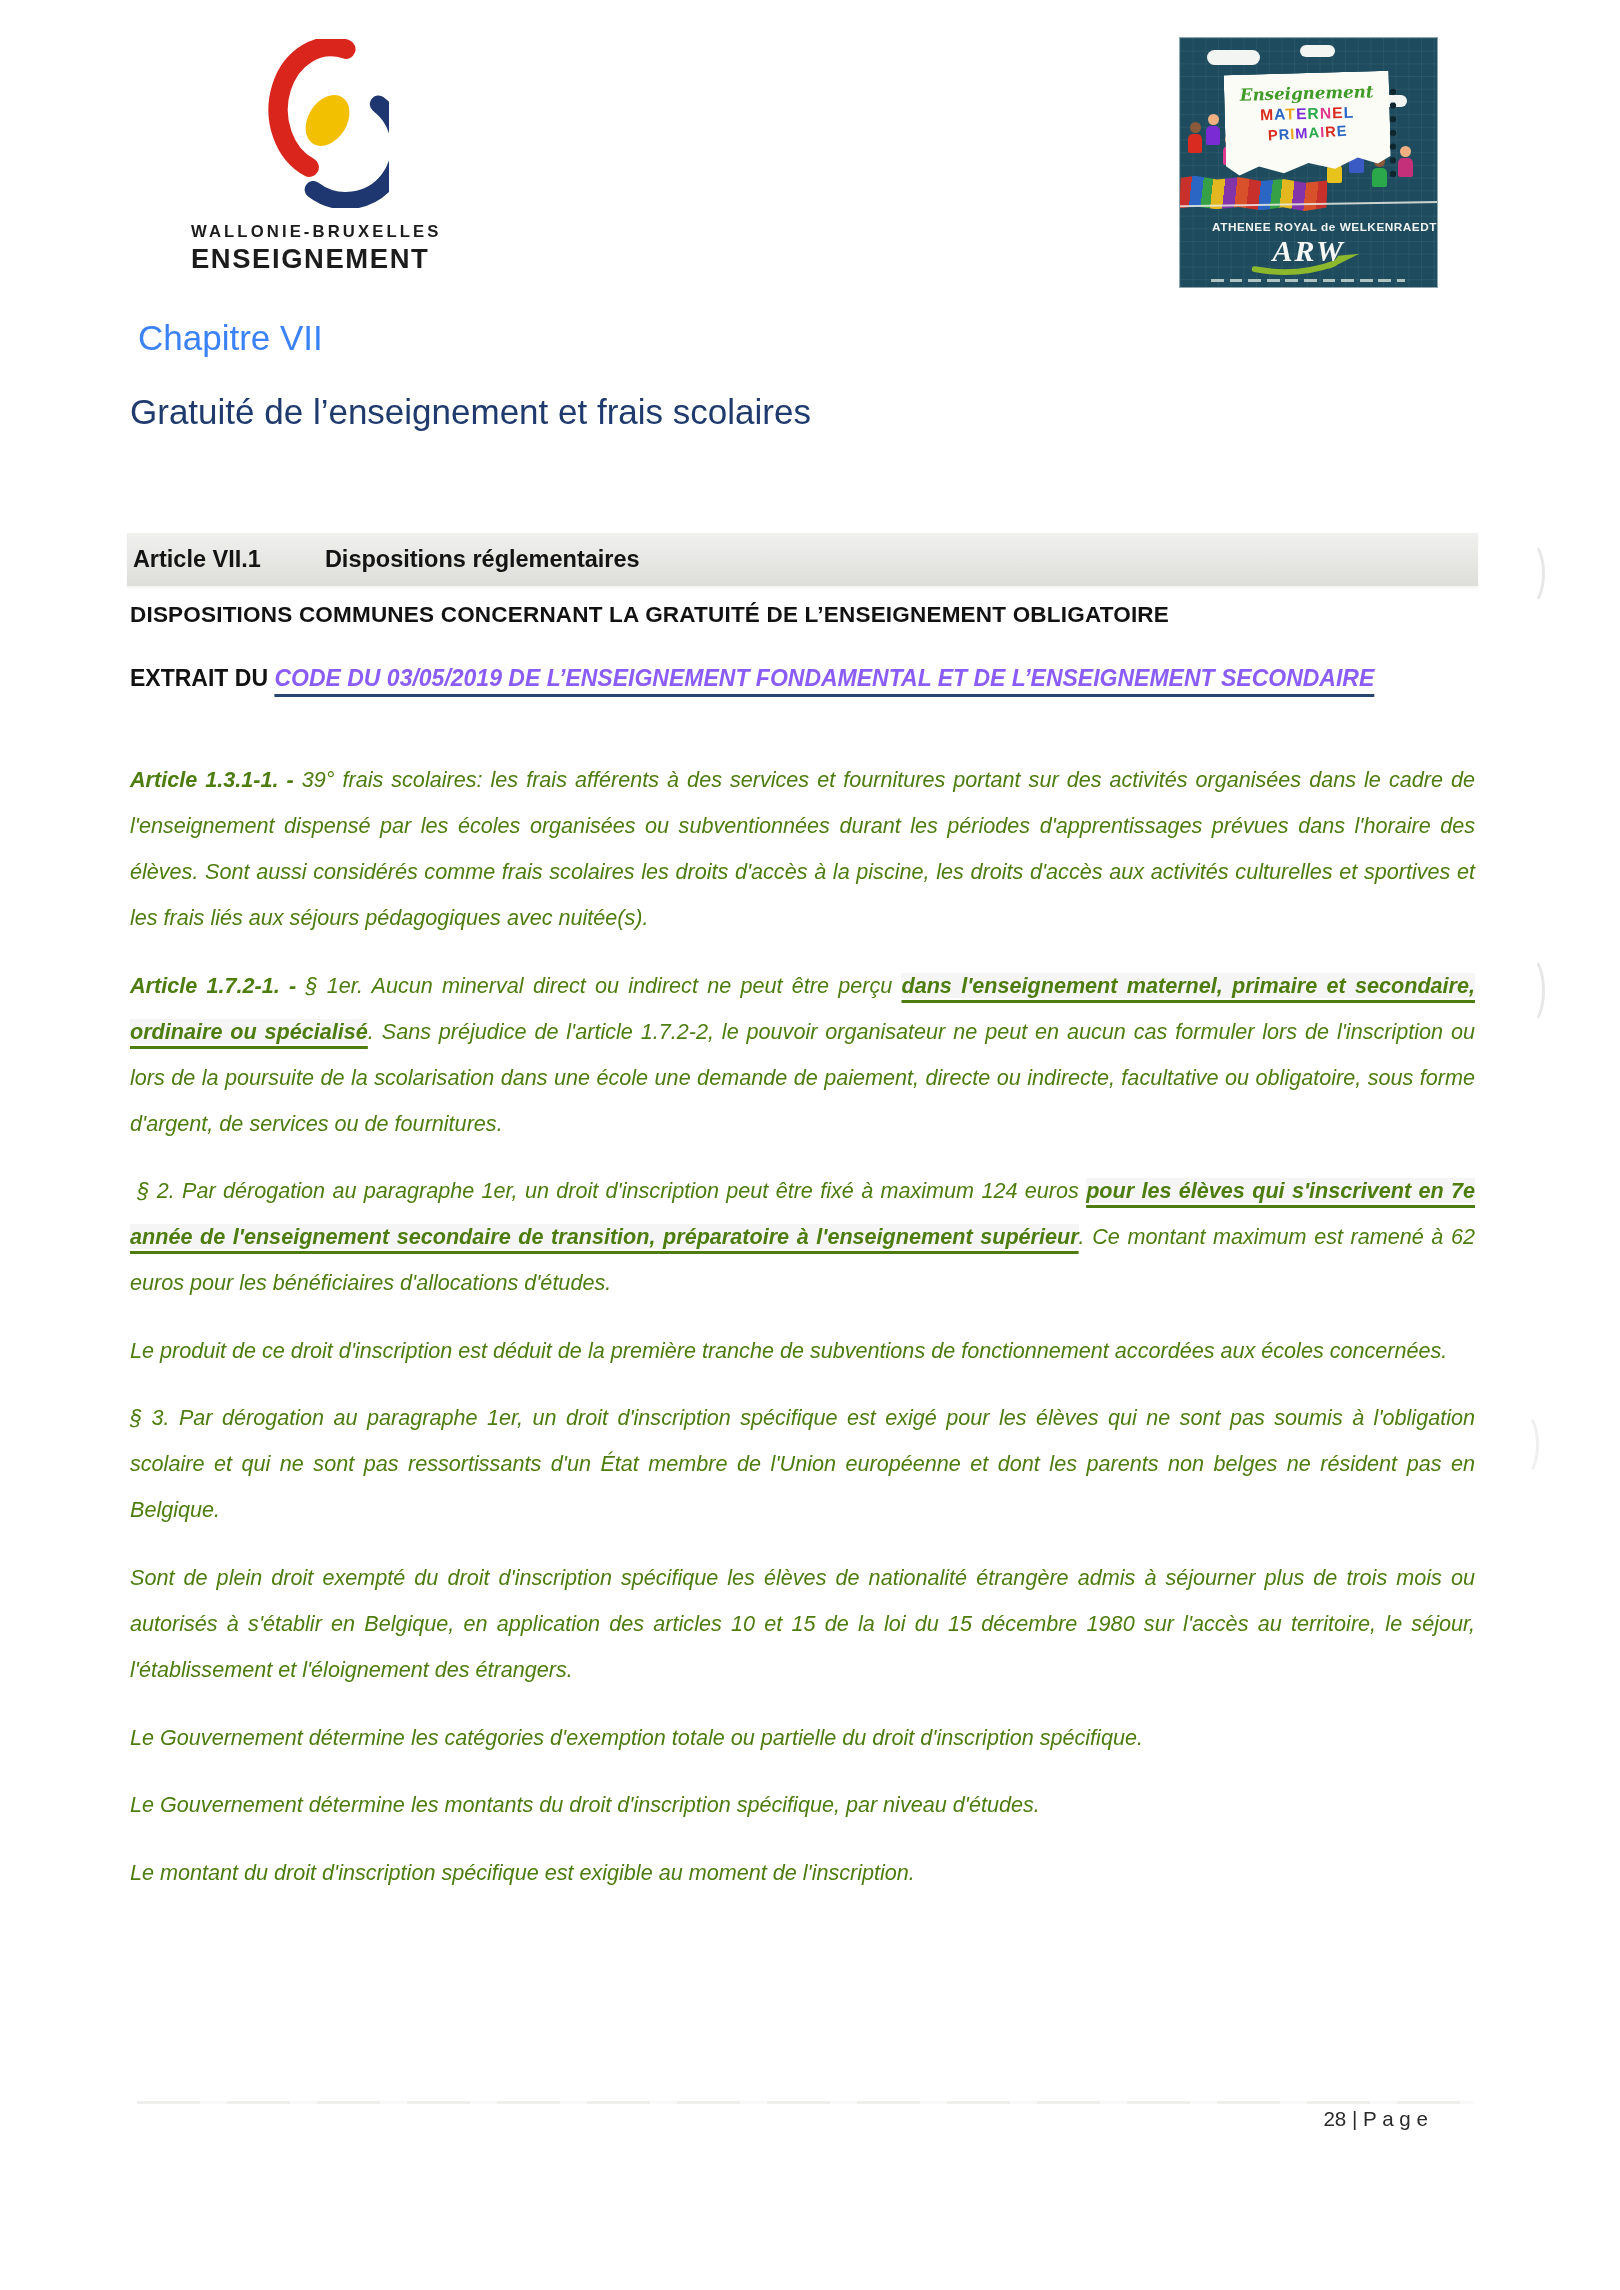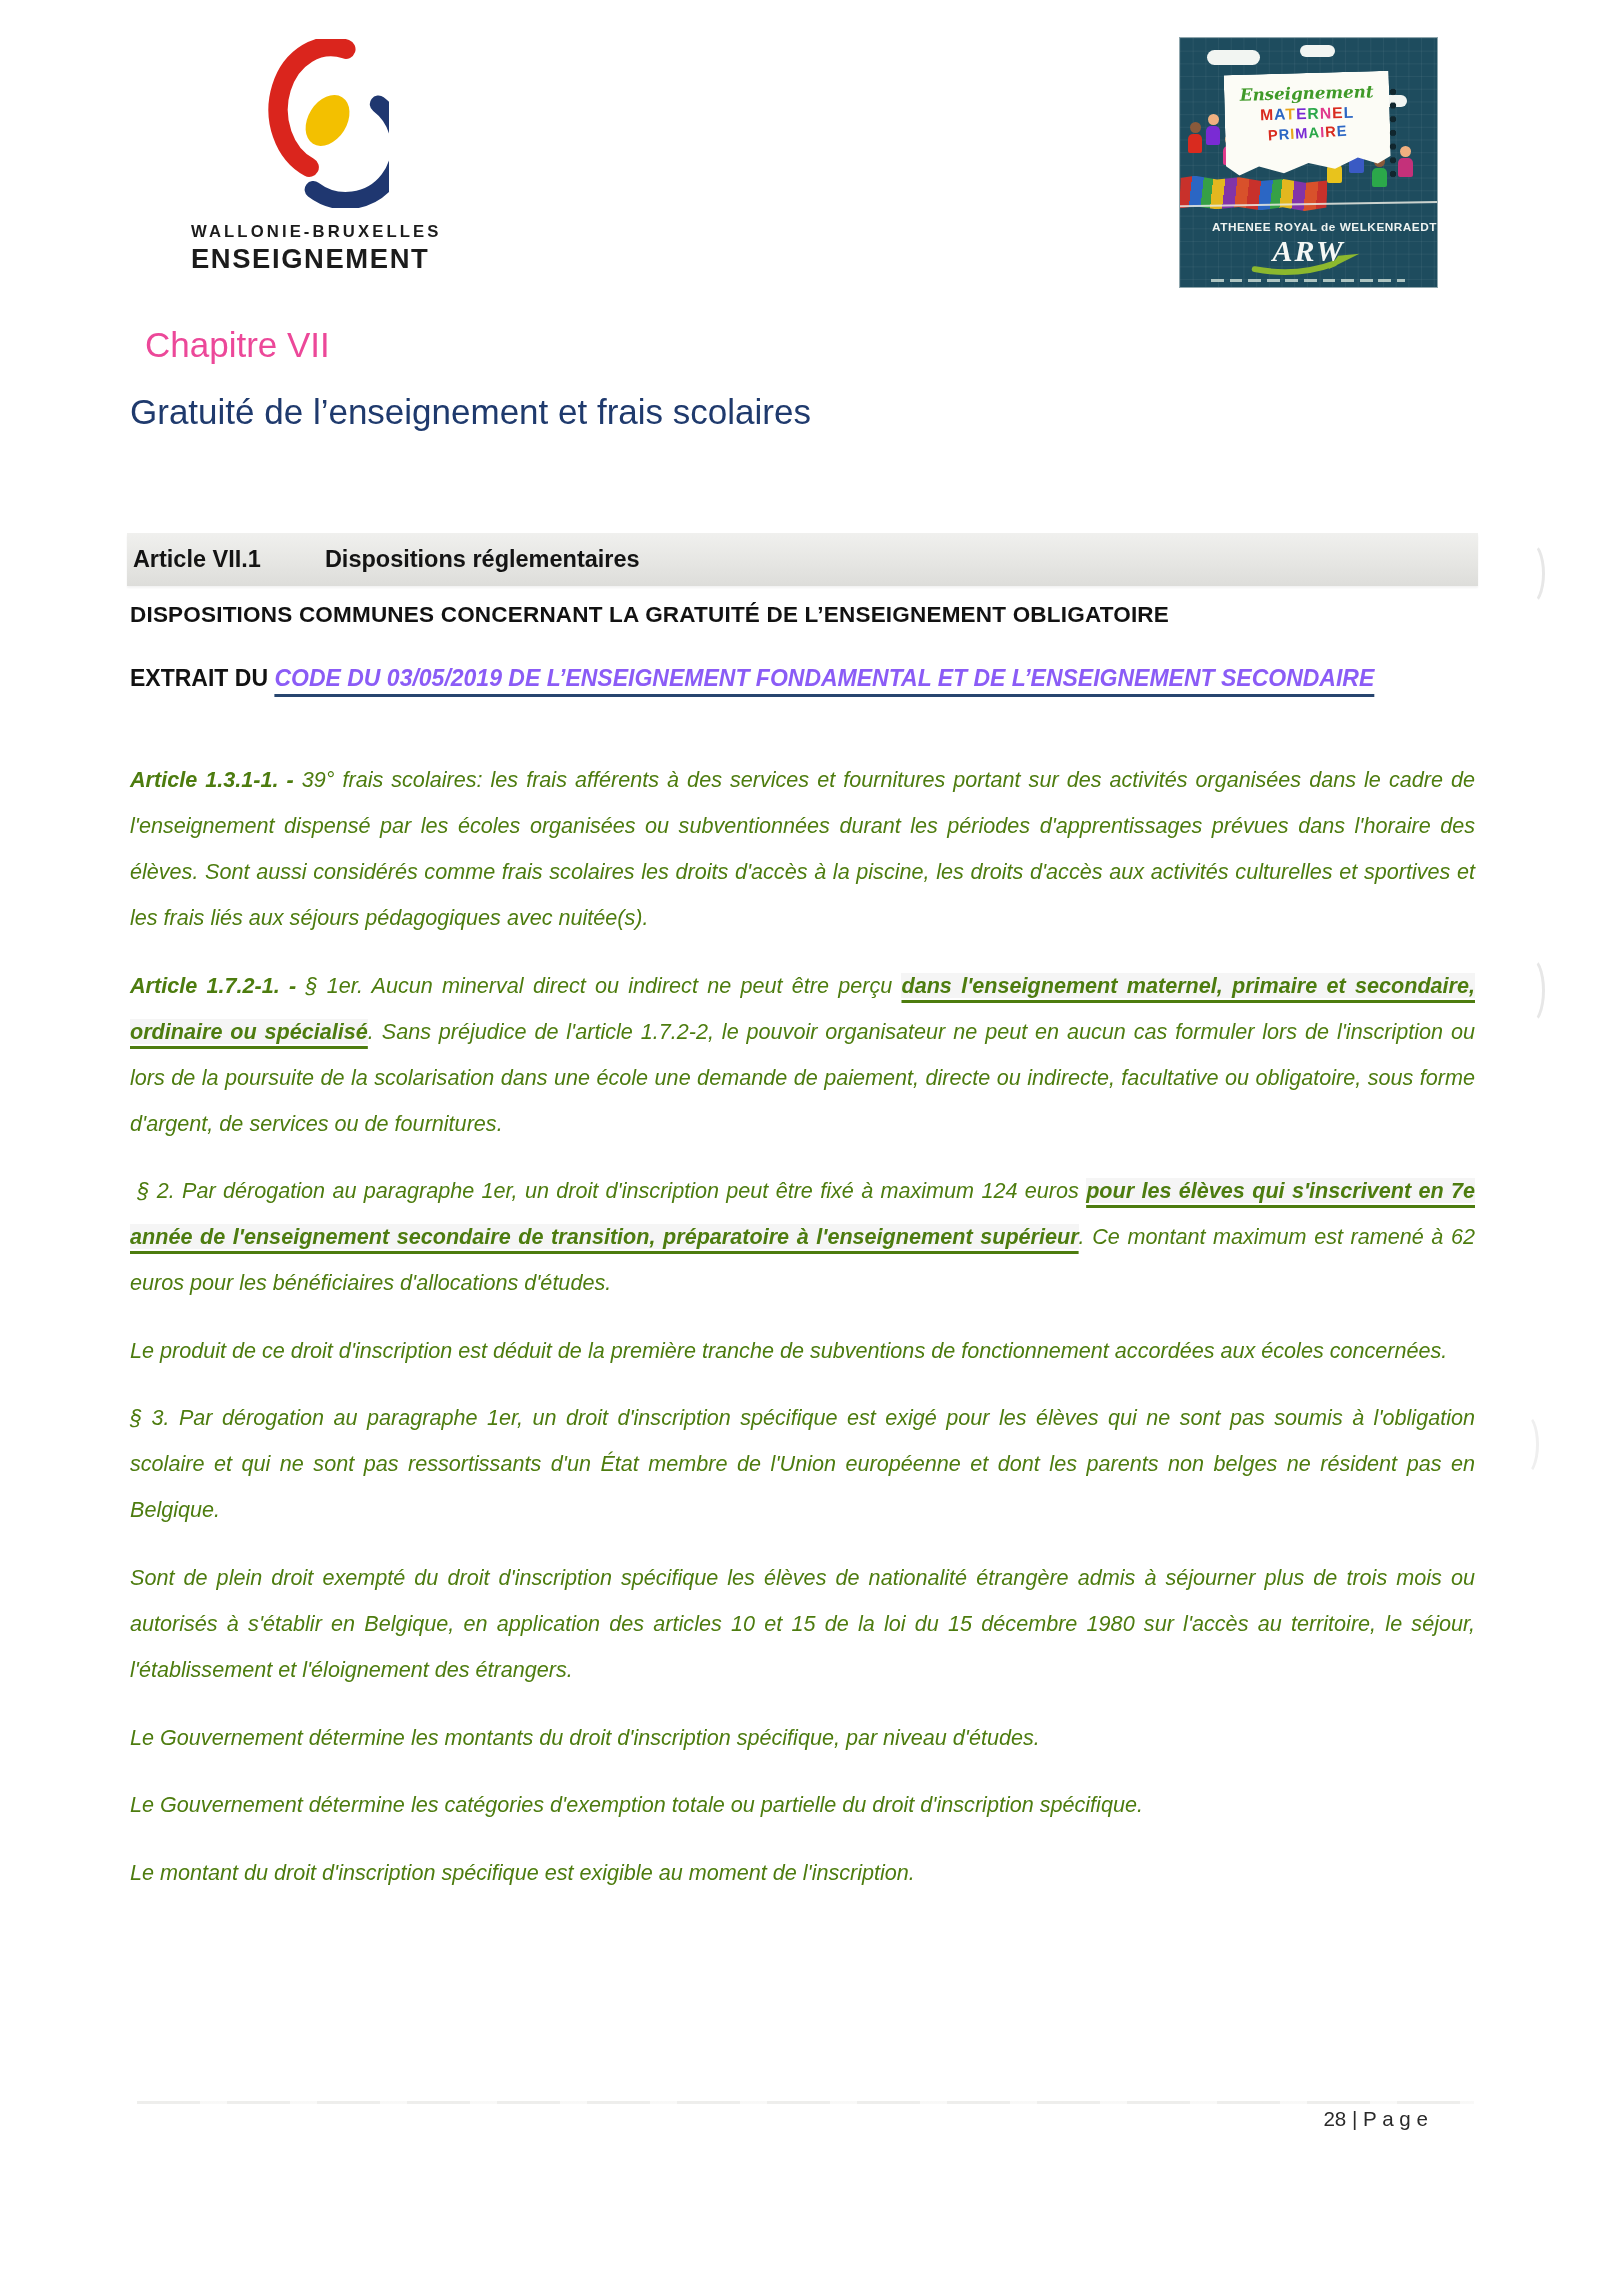--- a/index.html
+++ b/index.html
@@ -52,21 +52,21 @@
   .school-name{position:absolute;left:0;top:182px;width:100%;text-align:center;color:#eef3f1;font-size:11.8px;font-weight:600;letter-spacing:0.5px;padding-left:16px;}
   .arw-wrap{position:absolute;left:0;top:196px;width:100%;height:43px;text-align:center;}
   .arw-swoosh{position:absolute;left:70px;top:9.8px;}
   .arw-text{position:relative;font-family:"Liberation Serif",serif;font-style:italic;font-weight:bold;font-size:30px;color:#f5f8f5;letter-spacing:2px;}
   .tiny-dashes{
     position:absolute;left:31px;top:241px;width:194px;height:2.9px;opacity:.8;
     background:repeating-linear-gradient(90deg,#cfe0d8 0 12.7px,transparent 12.7px 18.6px);
   }
 
   
-  .chapter-title{position:absolute;left:130px;top:310px;font-size:35px;font-weight:400;color:#ec4899;margin:15px;}
+  .chapter-title{position:absolute;left:130px;top:310px;font-size:35px;font-weight:400;color:#3b82f6;margin:8px;}
   .doc-subtitle{position:absolute;left:130px;top:392px;font-size:35px;font-weight:400;color:#1f3a6d;margin:0;text-align:center;}
 
   
   .section-bar{
     position:absolute;left:127px;top:533px;width:1351px;height:53px;
     background:linear-gradient(180deg,#f0f0ee 0%,#e6e6e3 55%,#dddddA 100%);
     display:flex;align-items:center;font-size:23.5px;font-weight:bold;color:#141414;
     box-shadow:0 2px 2px rgba(0,0,0,0.05);
   }
   .section-number{margin-left:5.9px;width:192px;}
@@ -191,22 +191,22 @@
     <span class="extract-prefix">EXTRAIT DU </span><a class="extract-link">CODE DU 03/05/2019 DE L’ENSEIGNEMENT FONDAMENTAL ET DE L’ENSEIGNEMENT SECONDAIRE</a>
   </div>
 
   <div class="body-content">
       <p class="body-para"><span class="seg-lead">Article 1.3.1-1. - </span><span class="seg-normal">39° frais scolaires: les frais afférents à des services et fournitures portant sur des activités organisées dans le cadre de l'enseignement dispensé par les écoles organisées ou subventionnées durant les périodes d'apprentissages prévues dans l'horaire des élèves. Sont aussi considérés comme frais scolaires les droits d'accès à la piscine, les droits d'accès aux activités culturelles et sportives et les frais liés aux séjours pédagogiques avec nuitée(s).</span></p>
       <p class="body-para"><span class="seg-lead">Article 1.7.2-1. - </span><span class="seg-normal">§ 1er. Aucun minerval direct ou indirect ne peut être perçu </span><span class="seg-emph">dans l'enseignement maternel, primaire et secondaire, ordinaire ou spécialisé</span><span class="seg-normal">. Sans préjudice de l'article 1.7.2-2, le pouvoir organisateur ne peut en aucun cas formuler lors de l'inscription ou lors de la poursuite de la scolarisation dans une école une demande de paiement, directe ou indirecte, facultative ou obligatoire, sous forme d'argent, de services ou de fournitures.</span></p>
       <p class="body-para"><span class="seg-normal">&nbsp;§ 2. Par dérogation au paragraphe 1er, un droit d'inscription peut être fixé à maximum 124 euros </span><span class="seg-emph">pour les élèves qui s'inscrivent en 7e année de l'enseignement secondaire de transition, préparatoire à l'enseignement supérieur</span><span class="seg-normal">. Ce montant maximum est ramené à 62 euros pour les bénéficiaires d'allocations d'études.</span></p>
       <p class="body-para"><span class="seg-normal">Le produit de ce droit d'inscription est déduit de la première tranche de subventions de fonctionnement accordées aux écoles concernées.</span></p>
       <p class="body-para"><span class="seg-normal">§ 3. Par dérogation au paragraphe 1er, un droit d'inscription spécifique est exigé pour les élèves qui ne sont pas soumis à l'obligation scolaire et qui ne sont pas ressortissants d'un État membre de l'Union européenne et dont les parents non belges ne résident pas en Belgique.</span></p>
       <p class="body-para"><span class="seg-normal">Sont de plein droit exempté du droit d'inscription spécifique les élèves de nationalité étrangère admis à séjourner plus de trois mois ou autorisés à s'établir en Belgique, en application des articles 10 et 15 de la loi du 15 décembre 1980 sur l'accès au territoire, le séjour, l'établissement et l'éloignement des étrangers.</span></p>
+      <p class="body-para"><span class="seg-normal">Le Gouvernement détermine les catégories d'exemption totale ou partielle du droit d'inscription spécifique.</span></p>
       <p class="body-para"><span class="seg-normal">Le Gouvernement détermine les montants du droit d'inscription spécifique, par niveau d'études.</span></p>
-      <p class="body-para"><span class="seg-normal">Le Gouvernement détermine les catégories d'exemption totale ou partielle du droit d'inscription spécifique.</span></p>
       <p class="body-para"><span class="seg-normal">Le montant du droit d'inscription spécifique est exigible au moment de l'inscription.</span></p>
     </div>
 
   <div class="footer-line"></div>
   <div class="page-number">28 | P a g e</div>
 
   <div class="artifact a1"></div>
   <div class="artifact a2"></div>
   <div class="artifact a3"></div>
 

